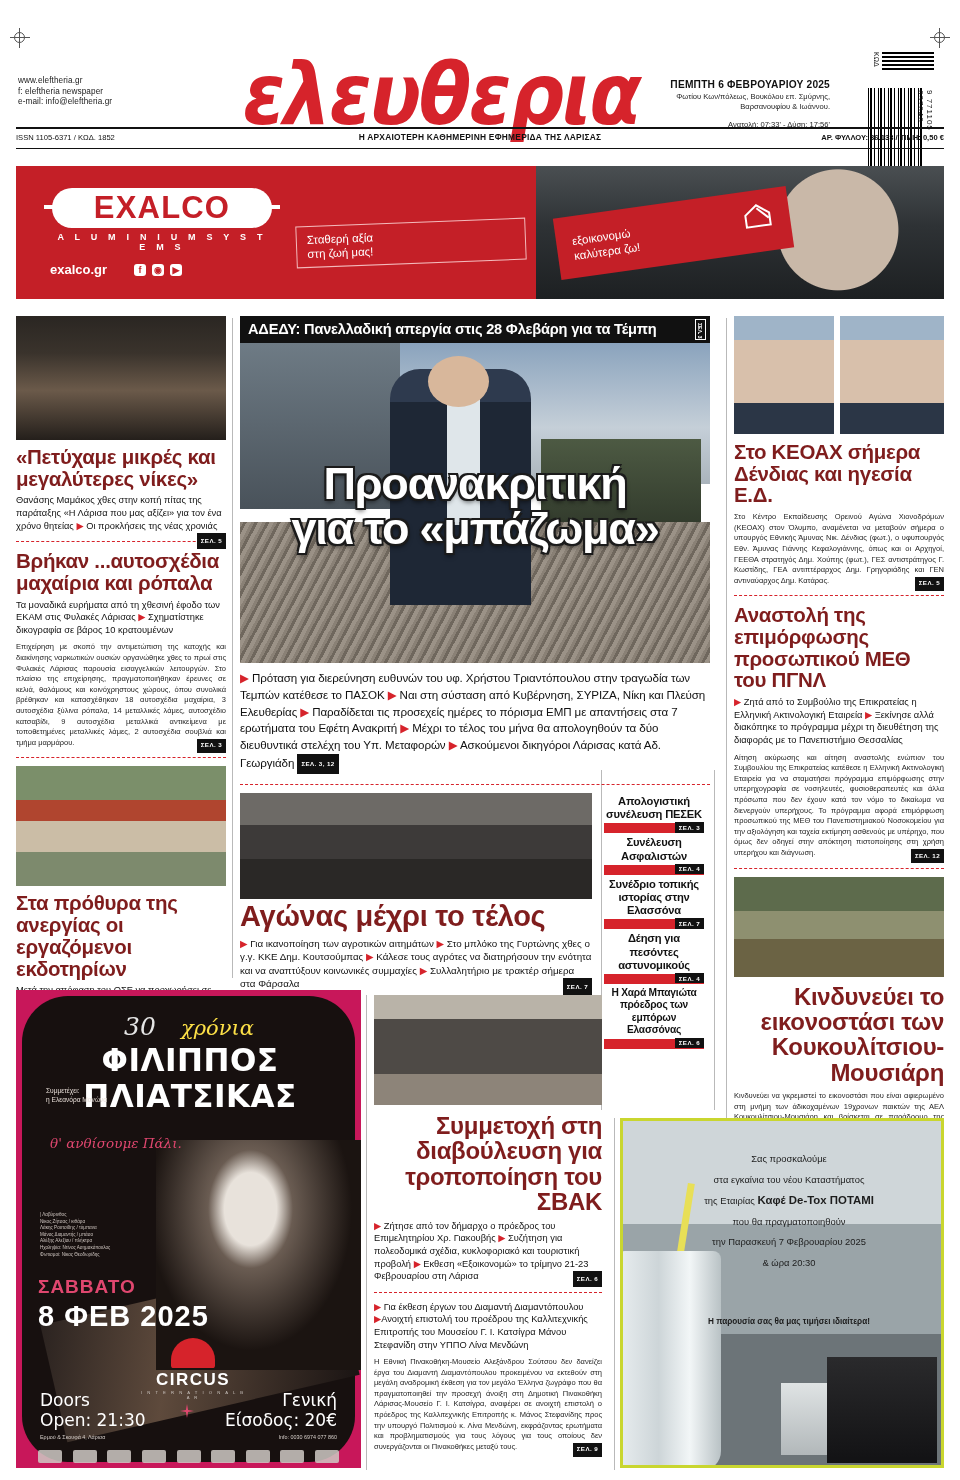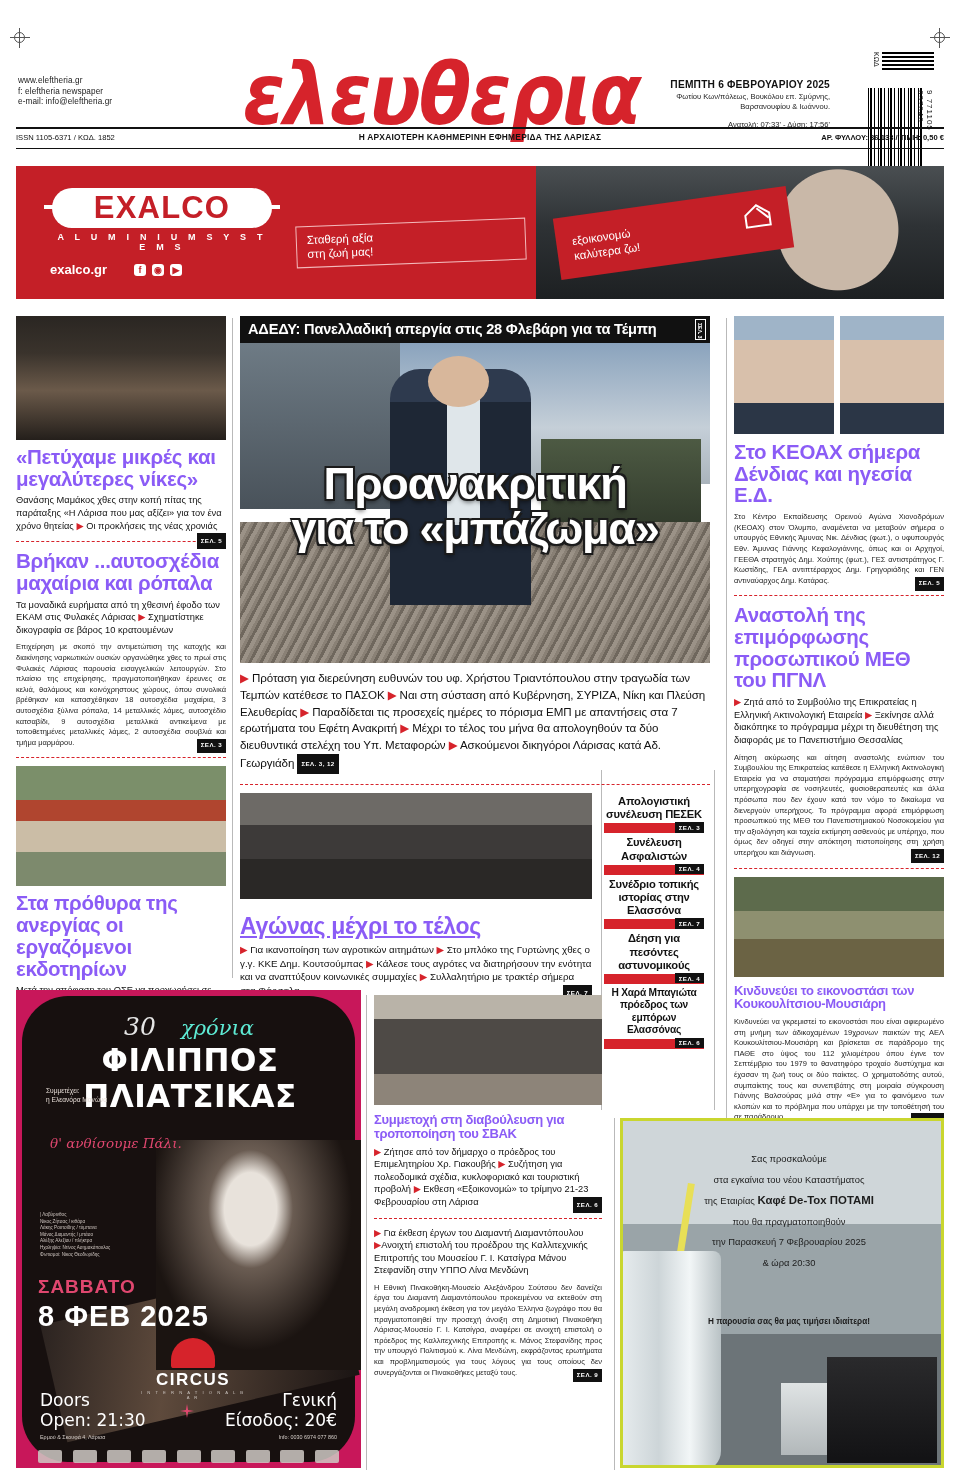--- a/index.html
+++ b/index.html
@@ -76,23 +76,23 @@
   .ex-house { position:absolute; right:18px; top:12px; width:28px; height:26px; }
 
   
   .col-l { position:absolute; left:16px; top:316px; width:210px; }
   .col-c { position:absolute; left:240px; top:316px; width:470px; }
   .col-r { position:absolute; left:734px; top:316px; width:210px; }
 
   .vrule { position:absolute; width:1px; background:#b9b9b9; }
 
   
-  .hl { font-weight:bold; line-height:1.06; letter-spacing:-.3px; color:#8b5cf6; }
+  .hl { font-weight:bold; line-height:1.06; letter-spacing:-.3px; color:#7f1d1d; }
   .hl.s1 { font-size:20.5px; }
-  .hl.s2 { font-size:13px; }
+  .hl.s2 { font-size:24px;text-align:right; }
   .kicker { font-size:9.3px; line-height:12.6px; margin-top:5px; color:#111; }
   .body { font-size:7.5px; line-height:10.6px; color:#232323; text-align:justify; margin-top:6px; }
   .sea { display:inline-block; background:#111; color:#fff; font-size:6.2px; font-weight:bold;
          padding:1.6px 4px; letter-spacing:.4px; vertical-align:1px; }
   .sea-r { float:right; margin-top:1px; }
   .dashrule { border-top:1.6px dashed #d6232b; margin:9px 0 8px; height:0; }
   .photo { width:100%; background:#8a8d90; display:block; }
 
   
   .ph-event { background:
@@ -143,21 +143,21 @@
   .poster { position:absolute; left:16px; top:990px; width:345px; height:478px; overflow:hidden;
             background:#c8175a; }
   .poster .inner { position:absolute; left:6px; top:6px; right:6px; bottom:6px; background:#17100f;
                    border-radius:46px; }
   .poster .guitarist { position:absolute; left:140px; top:150px; width:210px; height:230px;
                        background: radial-gradient(ellipse at 45% 30%, #e8e2db 0 16%, #6a5c52 26%, #1b1411 62%); }
   .poster .guitar { position:absolute; left:34px; top:300px; width:300px; height:120px;
                     background: linear-gradient(110deg,#2b2320,#5e4a3c 40%,#1a1413); transform: rotate(-13deg); }
   .p30 { position:absolute; left:108px; top:22px; font-size:25px; color:#e5e5e5; font-style:italic;
          font-family:"DejaVu Serif", serif; }
-  .pchron { position:absolute; left:165px; top:26px; font-size:21px; color:#5eead4; font-style:italic;
+  .pchron { position:absolute; left:165px; top:26px; font-size:21px; color:#fde047; font-style:italic;
             font-family:"DejaVu Serif", serif; }
   .pname { position:absolute; left:14px; top:52px; width:320px; text-align:center; font-size:31px; color:#fff;
            font-weight:bold; letter-spacing:.5px; font-family:"DejaVu Sans", sans-serif; }
   .psub { position:absolute; left:30px; top:96px; font-size:6.6px; color:#e6dcd6; line-height:9px; }
   .ptag { position:absolute; left:34px; top:145px; font-size:13.5px; color:#e0476f; font-style:italic;
           font-family:"DejaVu Serif", serif; }
   .pcredits { position:absolute; left:24px; top:222px; font-size:4.6px; color:#cfc6c0; line-height:6.6px; }
   .psat { position:absolute; left:22px; top:286px; font-size:19px; color:#e0476f; font-weight:bold; letter-spacing:1px; }
   .pdate { position:absolute; left:22px; top:310px; font-size:29px; color:#fff; font-weight:bold; letter-spacing:1px;}
   .pcircus { position:absolute; left:122px; top:348px; width:110px; text-align:center; }
@@ -340,21 +340,21 @@
     <div class="center-kicker">
       <span><span style="color:#d6232b;">▶</span> Πρόταση για διερεύνηση ευθυνών του υφ. Χρήστου Τριαντόπουλου στην τραγωδία των Τεμπών κατέθεσε το ΠΑΣΟΚ <span style="color:#d6232b;">▶</span> Ναι στη σύσταση από Κυβέρνηση, ΣΥΡΙΖΑ, Νίκη και Πλεύση Ελευθερίας <span style="color:#d6232b;">▶</span> Παραδίδεται τις προσεχείς ημέρες το πόρισμα ΕΜΠ με απαντήσεις στα 7 ερωτήματα του Εφέτη Ανακριτή <span style="color:#d6232b;">▶</span> Μέχρι το τέλος του μήνα θα απολογηθούν τα δύο διευθυντικά στελέχη του Υπ. Μεταφορών <span style="color:#d6232b;">▶</span> Ασκούμενοι δικηγόροι Λάρισας κατά Αδ. Γεωργιάδη</span>
       <span class="sea">ΣΕΛ. 3, 12</span>
     </div>
 
     <div class="dashrule" style="margin-top:10px;"></div>
 
     <div style="display:flex; gap:12px;">
       <div style="width:352px;">
         <div class="photo ph-farm" style="height:106px;"></div>
-        <div class="hl" style="font-size:23px; margin-top:15px;text-decoration:underline;">Αγώνας μέχρι το τέλος</div>
+        <div class="hl" style="font-size:29px; margin-top:2px;">Αγώνας μέχρι το τέλος</div>
         <div class="kicker" style="font-size:9.8px; line-height:13.4px;">
           <span><span style="color:#d6232b;">▶</span> Για ικανοποίηση των αγροτικών αιτημάτων <span style="color:#d6232b;">▶</span> Στο μπλόκο της Γυρτώνης χθες ο γ.γ. ΚΚΕ Δημ. Κουτσούμπας <span style="color:#d6232b;">▶</span> Κάλεσε τους αγρότες να διατηρήσουν την ενότητα και να αναπτύξουν κοινωνικές συμμαχίες <span style="color:#d6232b;">▶</span> Συλλαλητήριο με τρακτέρ σήμερα στα Φάρσαλα</span>
           <span class="sea sea-r">ΣΕΛ. 7</span>
         </div>
       </div>
 
       <div style="width:100px; padding-top:2px;text-align:center;">
         <div class="idx-item">
           <div class="t">Απολογιστική συνέλευση ΠΕΣΕΚ</div>
           <div class="idx-bar">

